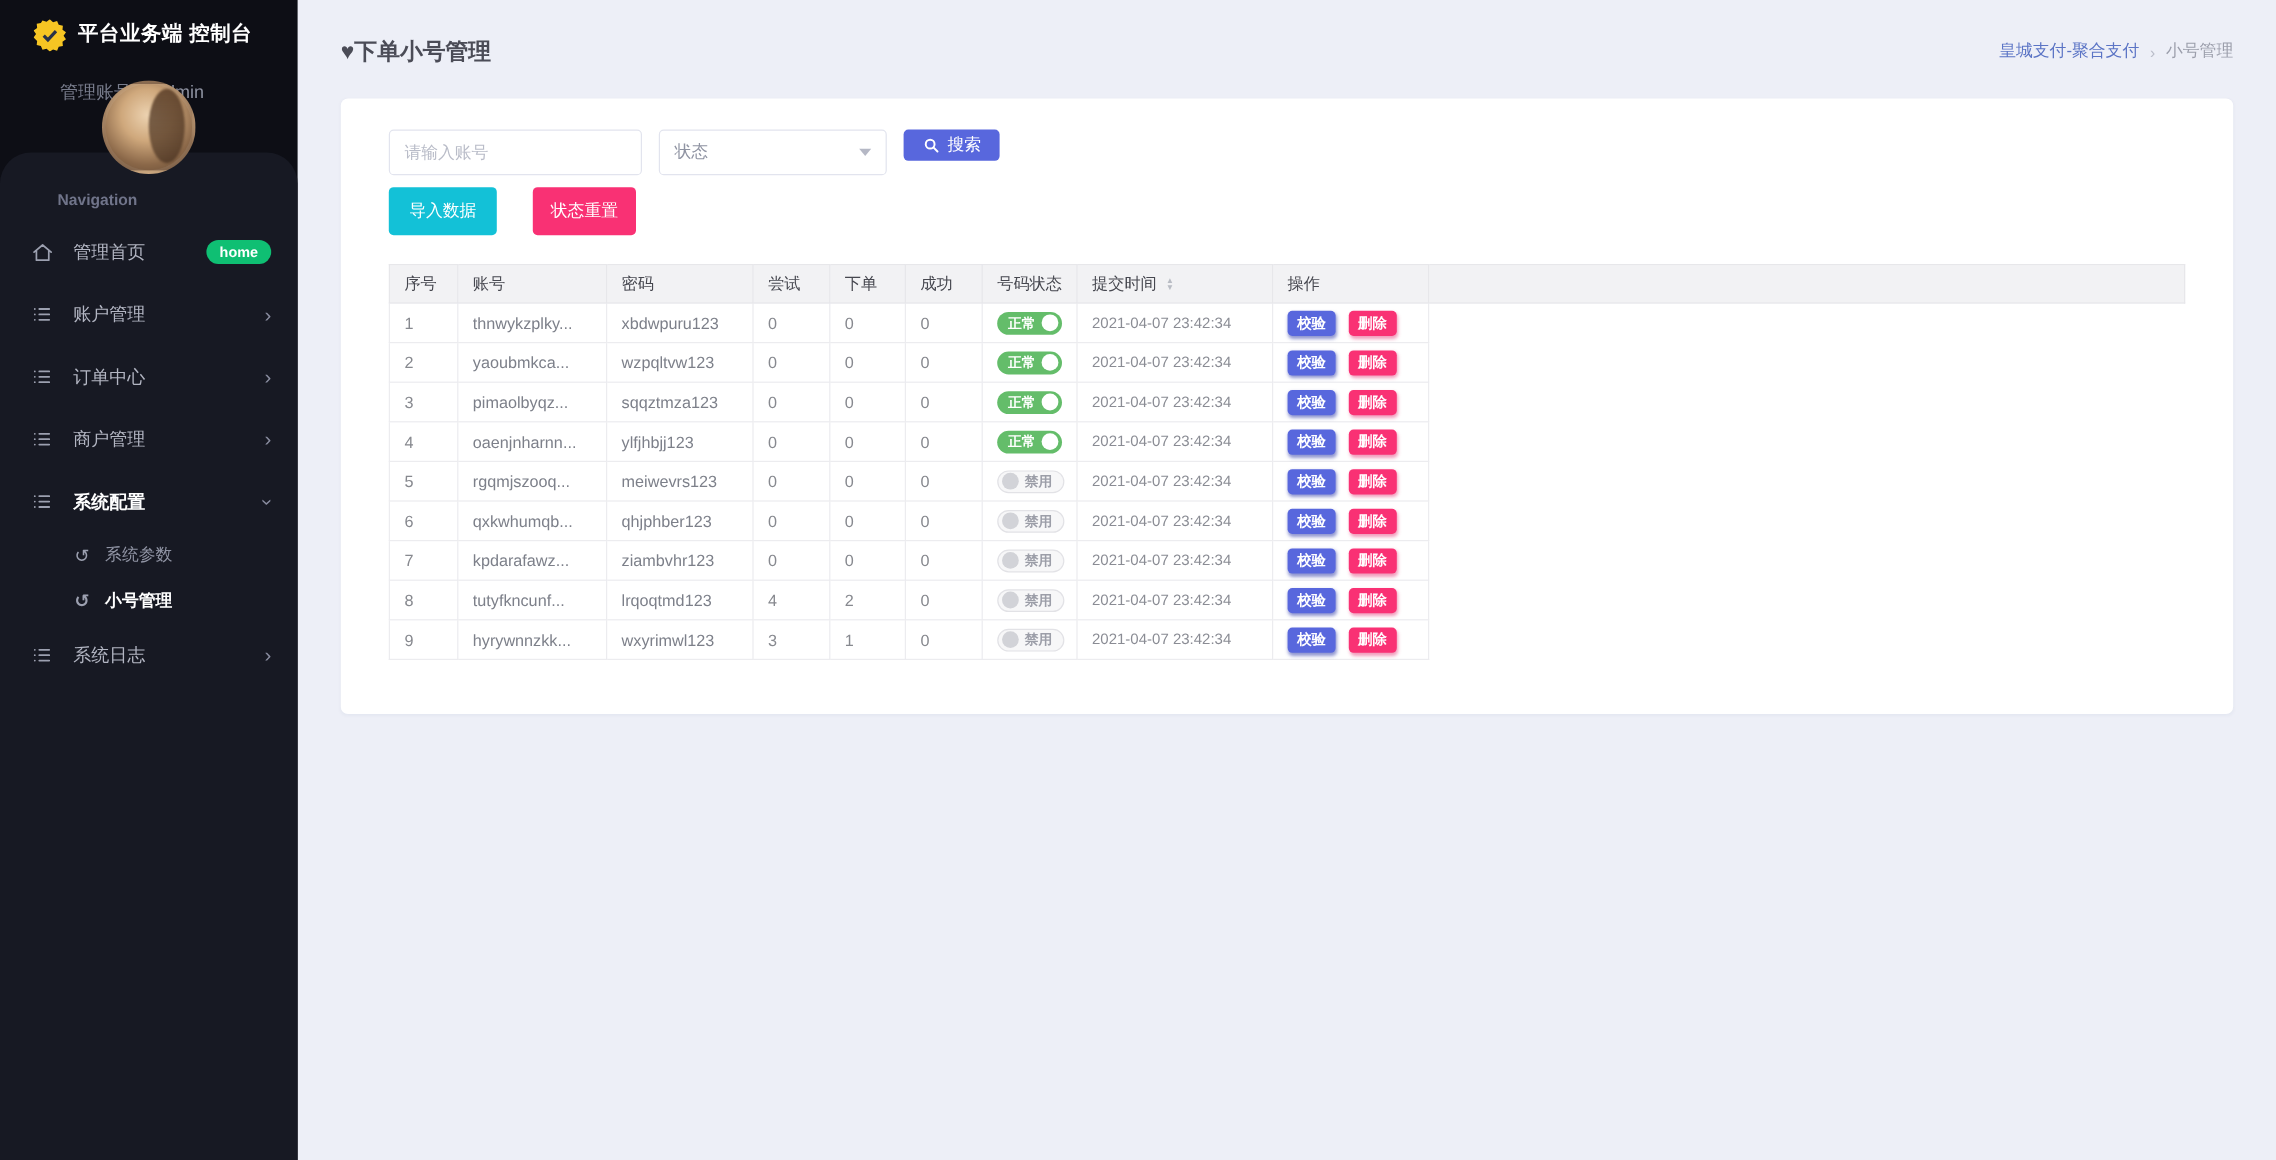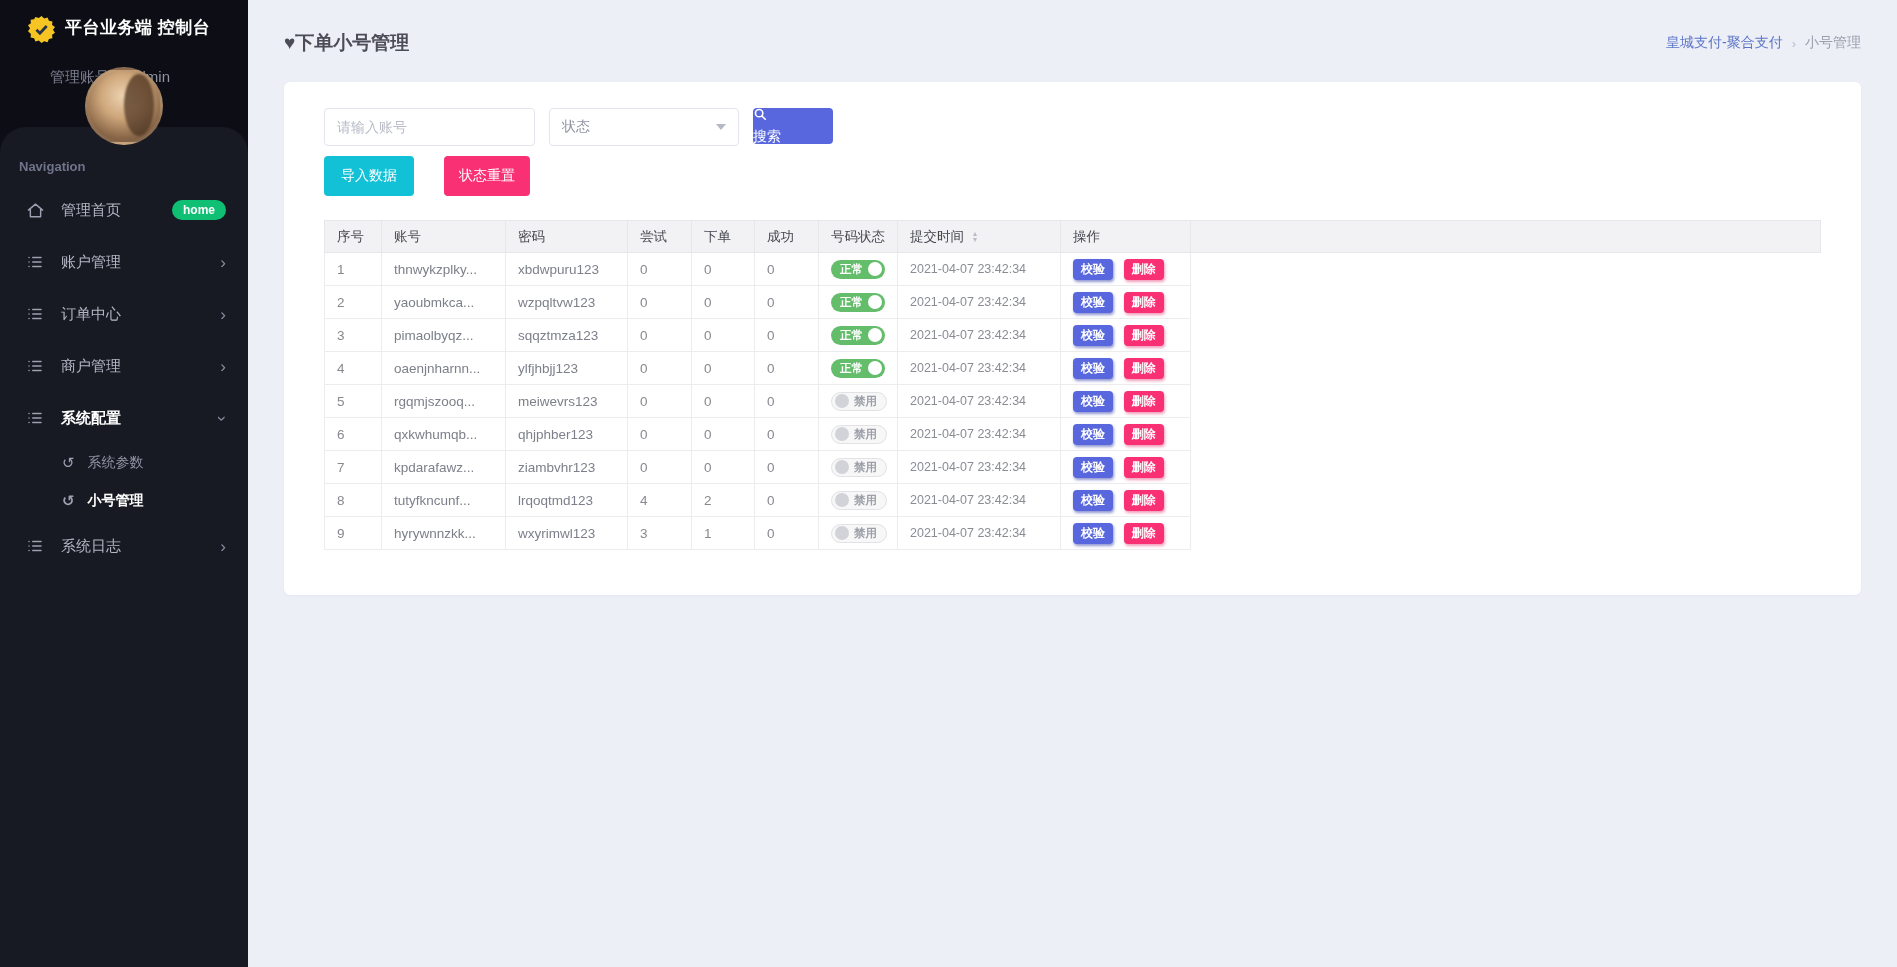--- a/index.html
+++ b/index.html
@@ -24,21 +24,21 @@
     position:absolute; top:67px; left:85px; width:78px; height:78px; border-radius:50%;
     border:3px solid rgba(255,255,255,.07); z-index:2;
     background:radial-gradient(circle at 48% 36%, #ecd2b0 0%, #cfa87c 36%, #8a6748 70%, #5d4430 100%);
   }
   .avatar-lg::after{content:""; position:absolute; right:6px; top:4px; width:30px; height:62px;
     border-radius:50%; background:linear-gradient(180deg, rgba(90,62,40,.85), rgba(60,40,26,.6)); filter:blur(1px);}
   .side-panel{
     position:absolute; top:127px; left:0; right:0; bottom:0;
     background:var(--sidebar-panel); border-radius:26px 26px 0 0; padding-top:32px;
   }
-  .nav-label{padding-left:19px; color:#70748a; font-weight:bold; font-size:13px;}
+  .nav-label{padding-left:19px; color:#70748a; font-weight:bold; font-size:13px;margin-left:29px;}
   .menu{margin-top:10px;}
   .menu-item{height:52px; display:flex; align-items:center; padding:0 22px 0 25px; cursor:pointer; font-size:15px; color:#b3b6c3;}
   .menu-item .mi-icon{width:20px; height:20px; color:#9ca0b0; flex-shrink:0; display:flex; align-items:center; justify-content:center;}
   .menu-item .mi-label{margin-left:16px;}
   .menu-item.active-section .mi-label{color:#fff; font-weight:bold;}
   .chev{margin-left:auto; color:#8a8da0; font-size:17px; line-height:1;}
   .chev.down{transform:rotate(90deg);}
   .badge{margin-left:auto; background:var(--badge-green); color:#fff; font-size:12px; font-weight:bold;
     padding:3px 11px; border-radius:10px;}
   .submenu-item{height:38px; display:flex; align-items:center; padding-left:62px; font-size:14px; color:#9094a4; cursor:pointer;}
@@ -65,22 +65,22 @@
     box-shadow:0 1px 3px rgba(30,40,90,.04);}
   .toolbar-row{display:flex; gap:14px;}
   .search-input{width:211px; height:38px; border:1px solid #e2e4ee; border-radius:4px; padding:0 12px;
     font-size:14px; color:#555; outline:none; font-family:inherit;}
   .search-input::placeholder{color:#b9bcc8;}
   .status-select{width:190px; height:38px; border:1px solid #e2e4ee; border-radius:4px; display:flex;
     align-items:center; padding:0 12px; font-size:14px; color:#8f93a2; cursor:pointer; background:#fff;}
   .select-caret{margin-left:auto; width:0; height:0; border-left:5px solid transparent;
     border-right:5px solid transparent; border-top:6px solid #b5b8c5;}
   .btn{border:none; border-radius:4px; color:#fff; font-size:14px; cursor:pointer; font-family:inherit;}
-  .btn-search{width:80px; height:36px; background:var(--accent-indigo); display:flex; align-items:flex-start;
-    justify-content:center; gap:7px;flex-direction:column;}
+  .btn-search{width:80px; height:26px; background:var(--accent-indigo); display:flex; align-items:center;
+    justify-content:center; gap:7px;}
   .btn-row{margin-top:10px; display:flex; gap:30px;}
   .btn-import{height:40px; padding:0 17px; background:var(--cyan);}
   .btn-reset{height:40px; padding:0 15px; background:var(--pink);}
   
   table{margin-top:24px; width:100%; border-collapse:collapse; table-layout:fixed; font-size:13.5px;}
   thead th{background:#f2f2f4; color:#46474f; font-weight:normal; height:32px; text-align:left;
     padding:0 0 0 12px; border:1px solid #e7e7ea;}
   thead th.th-time .th-inner{display:flex; align-items:center; gap:9px;}
   .sort-icons{display:flex; flex-direction:column; line-height:6px; font-size:8px; color:#b9bcc4; cursor:pointer;}
   tbody td{height:33px; border:1px solid #ececef; padding:0 0 0 12px; color:#87898f; background:#fff;}

